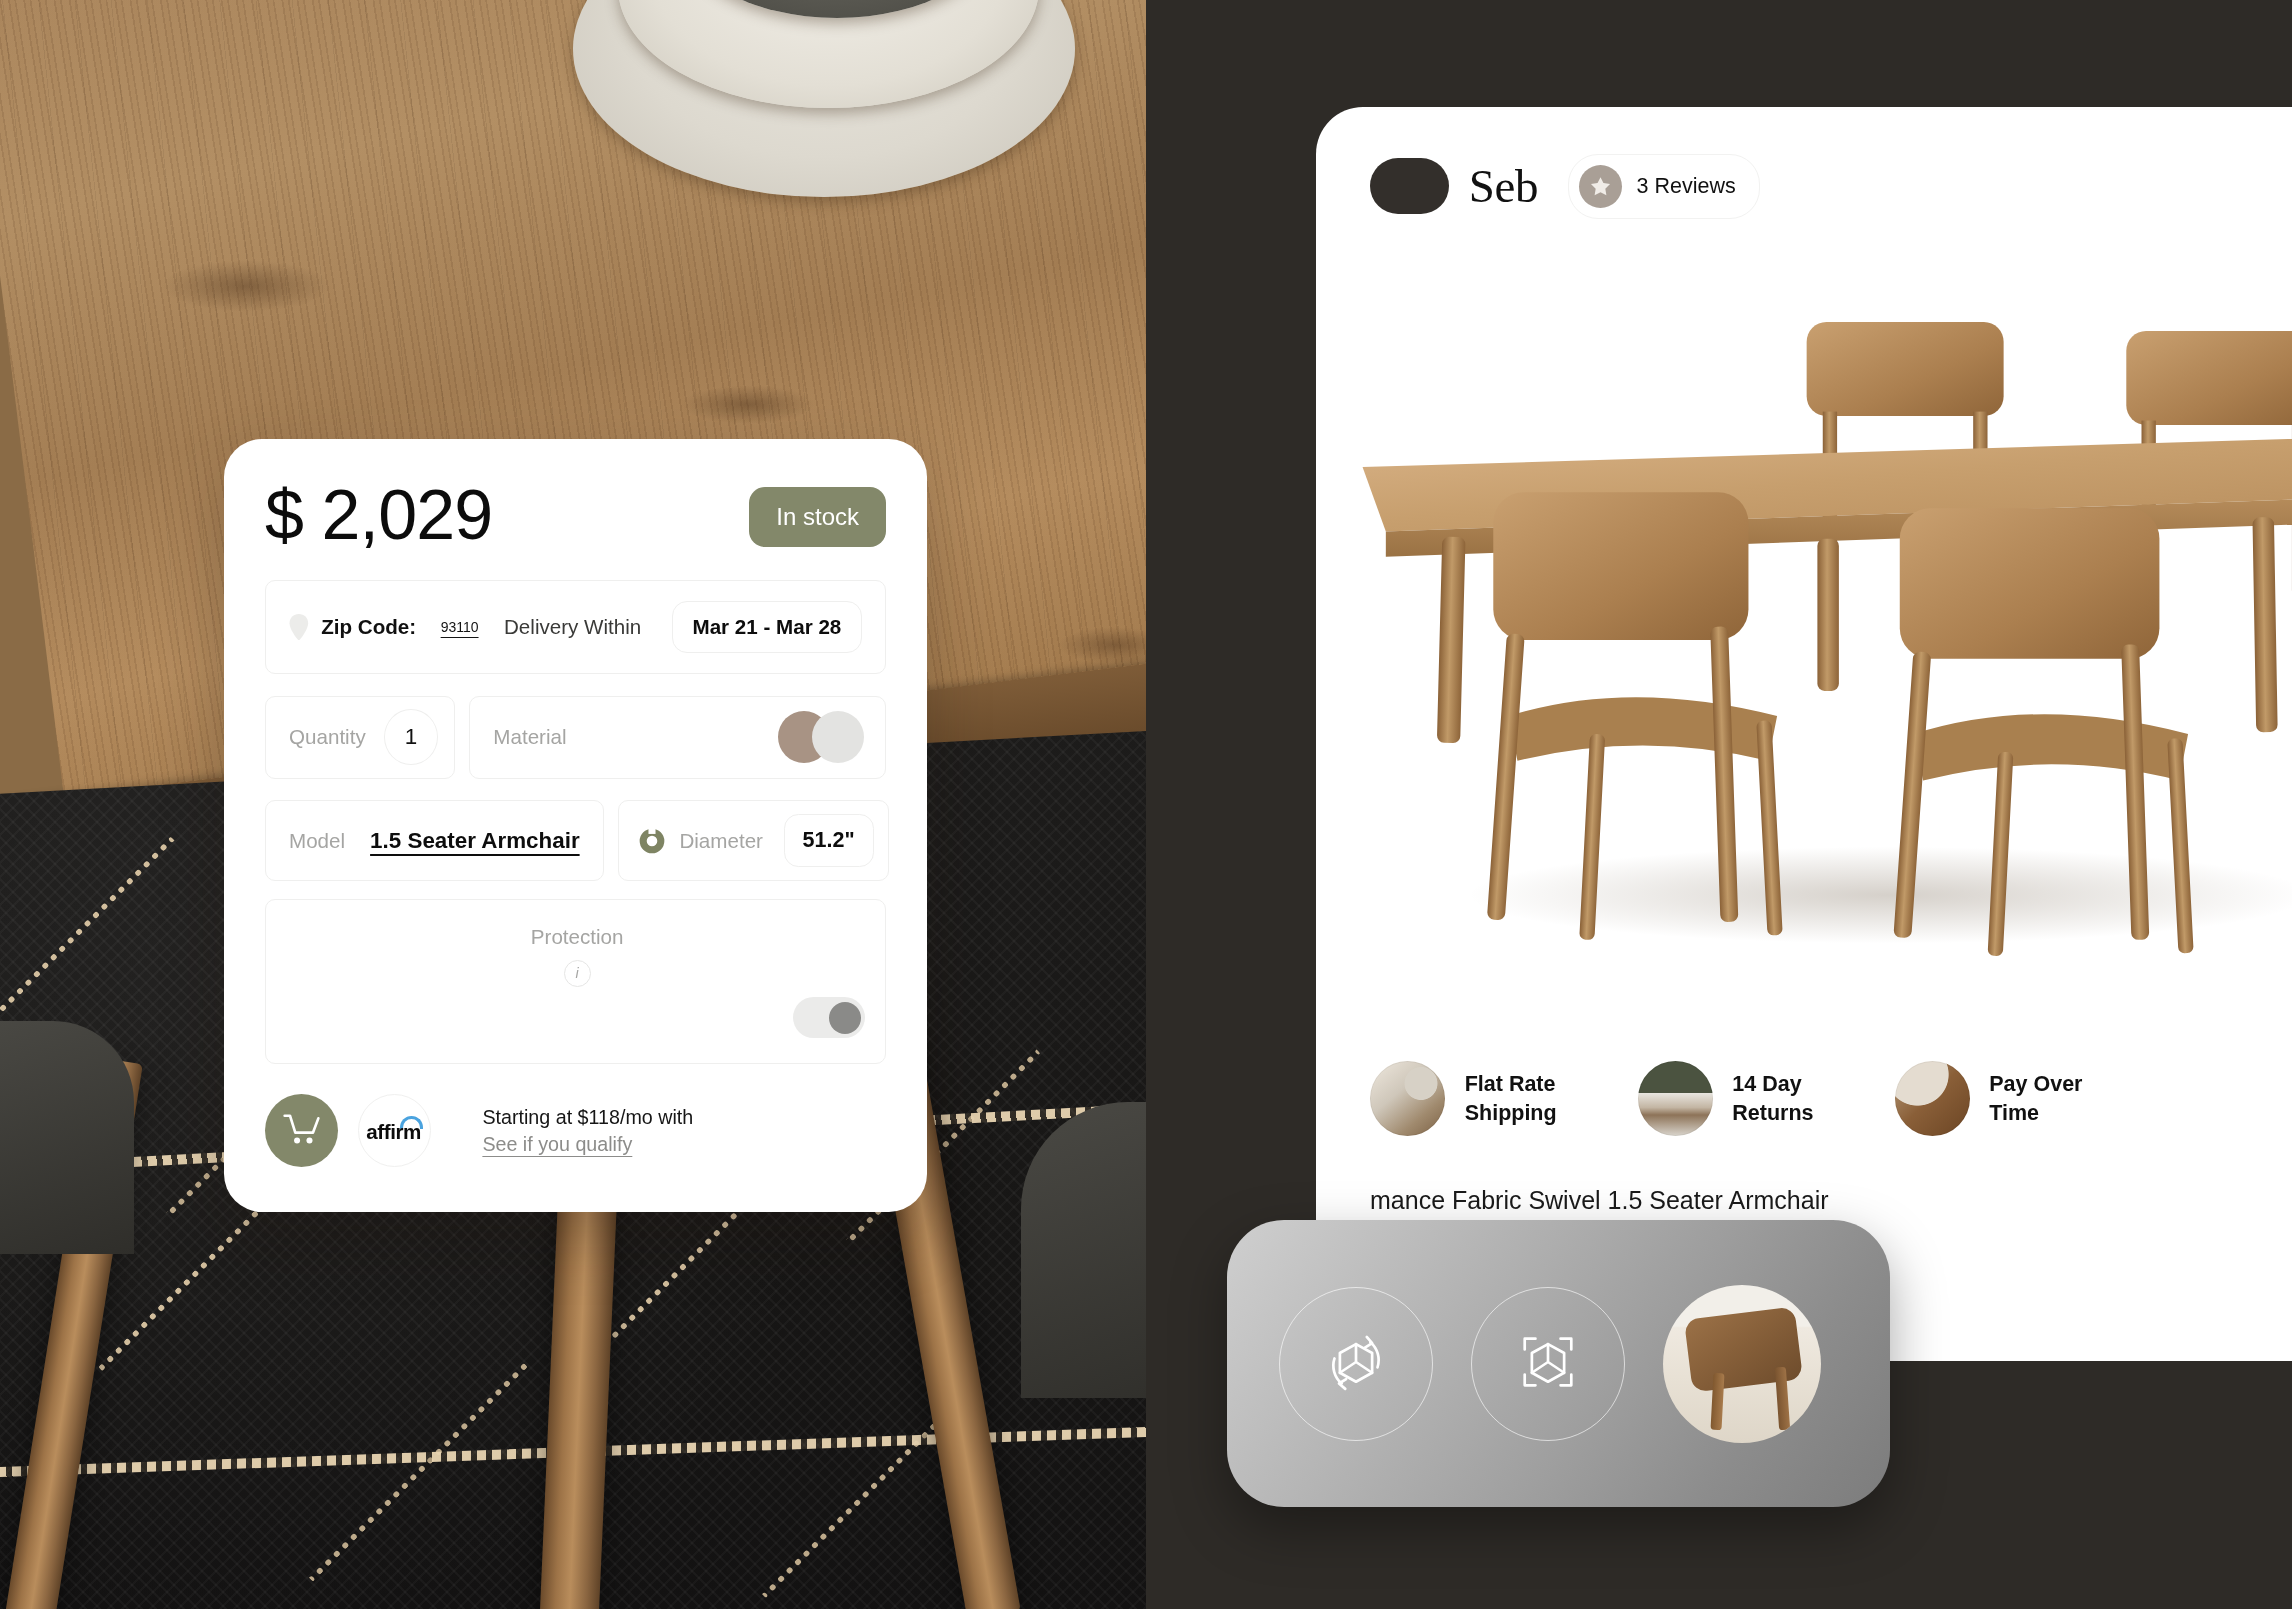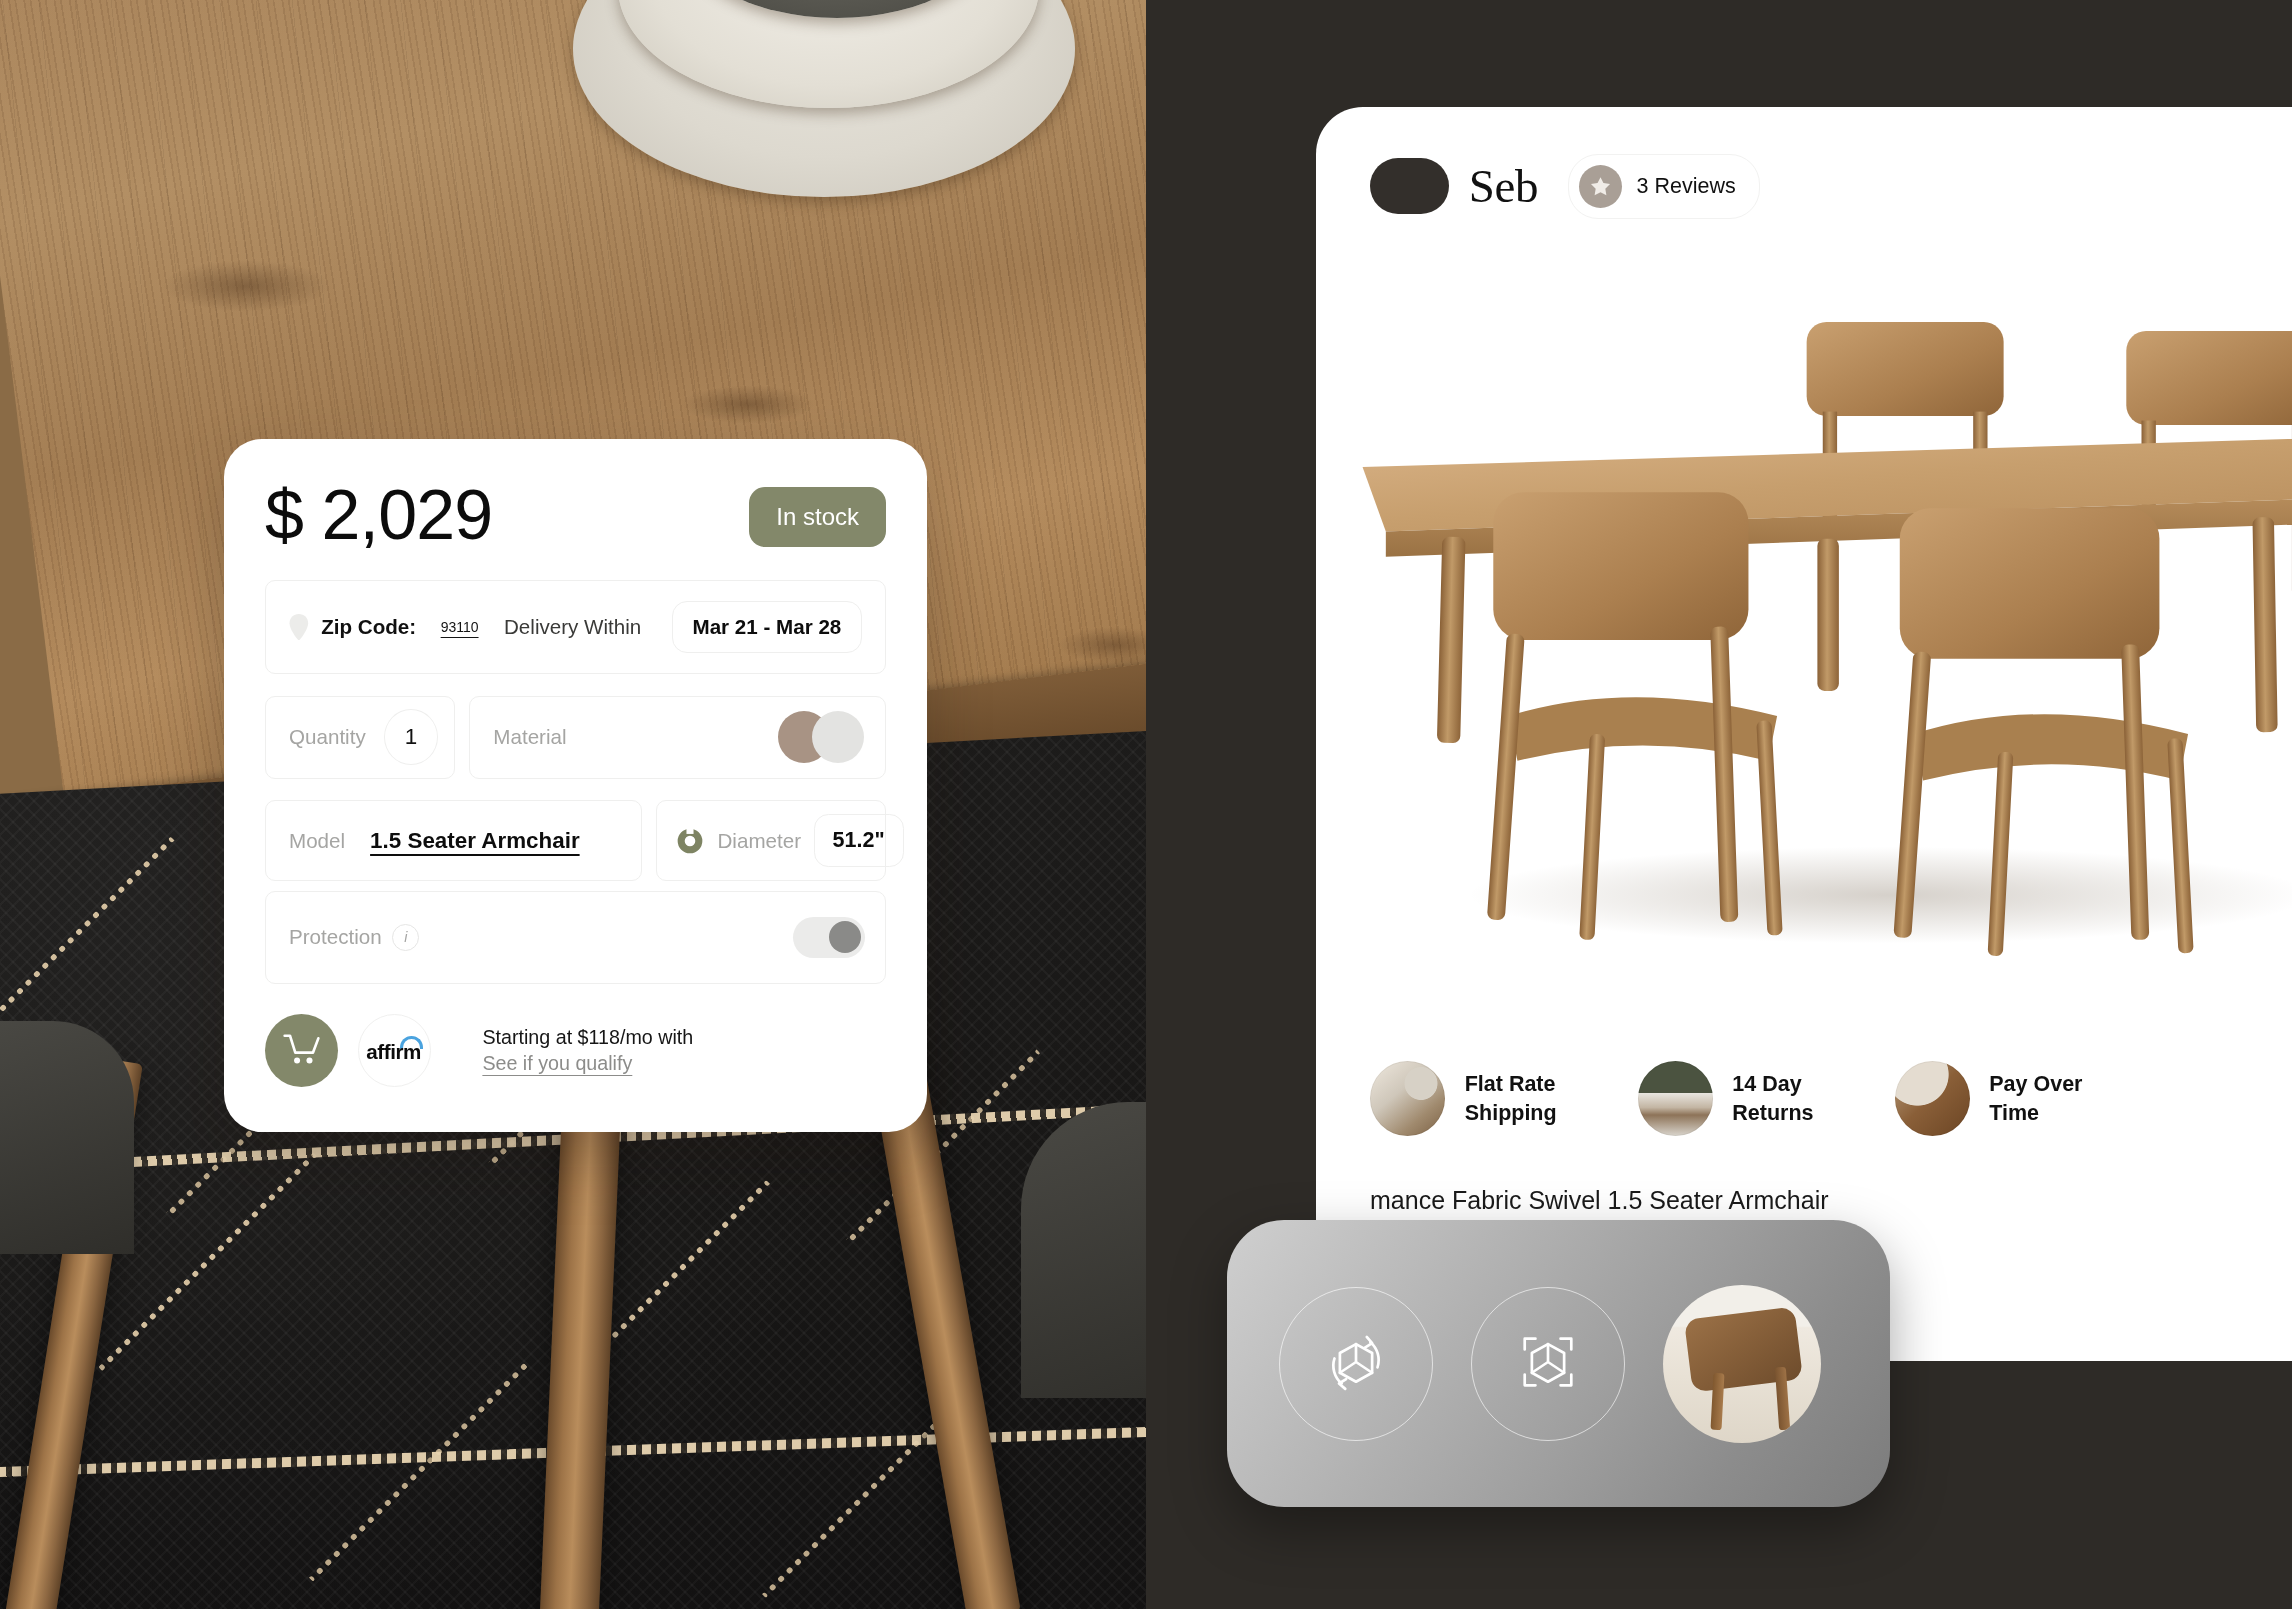--- a/index.html
+++ b/index.html
@@ -138,29 +138,29 @@
   .swatch.two { margin-left: -18px; }
 
   
   .model-field { flex: 1 1 auto; padding: 23px 23px; gap: 25px; }
   .model-value {
     font-size: 22.4px; font-weight: 700; color: #0d0d0d;
     text-decoration: underline; text-underline-offset: 6.3px;
     text-decoration-thickness: 2.2px; white-space: nowrap;
   }
   
-  .dia-field { flex: 0 0 auto; width: 230px; padding: 12.5px 14.3px 12.5px 18px; gap: 12.5px; }
+  .dia-field { flex: 0 0 auto; width: 271px; padding: 12.5px 14.3px 12.5px 18px; gap: 12.5px; }
   .dia-icon { width: 30px; height: 30px; flex: 0 0 auto; }
   .dia-chip {
     border: 1.4px solid #efefee; border-radius: 14.3px; padding: 13.4px 18px;
     font-size: 21.5px; font-weight: 700; color: #0d0d0d; margin-left: auto;
   }
 
   
-  .prot-field { margin-top: 10px; padding: 25px 19.7px 25px 23px; gap: 10.7px; }
+  .prot-field { margin-top: 18px; padding: 25px 19.7px 25px 23px; gap: 10.7px; flex-direction: column; }
   .info-dot {
     width: 27px; height: 27px; border-radius: 50%; border: 1.3px solid #e6e6e5;
     display: flex; align-items: center; justify-content: center;
     font-size: 14.3px; color: #a5a5a3; font-style: italic;
   }
   .toggle {
     margin-left: auto; width: 72px; height: 41px; border-radius: 23px;
     background: #ebebea; position: relative;
   }
   .toggle .knob {

